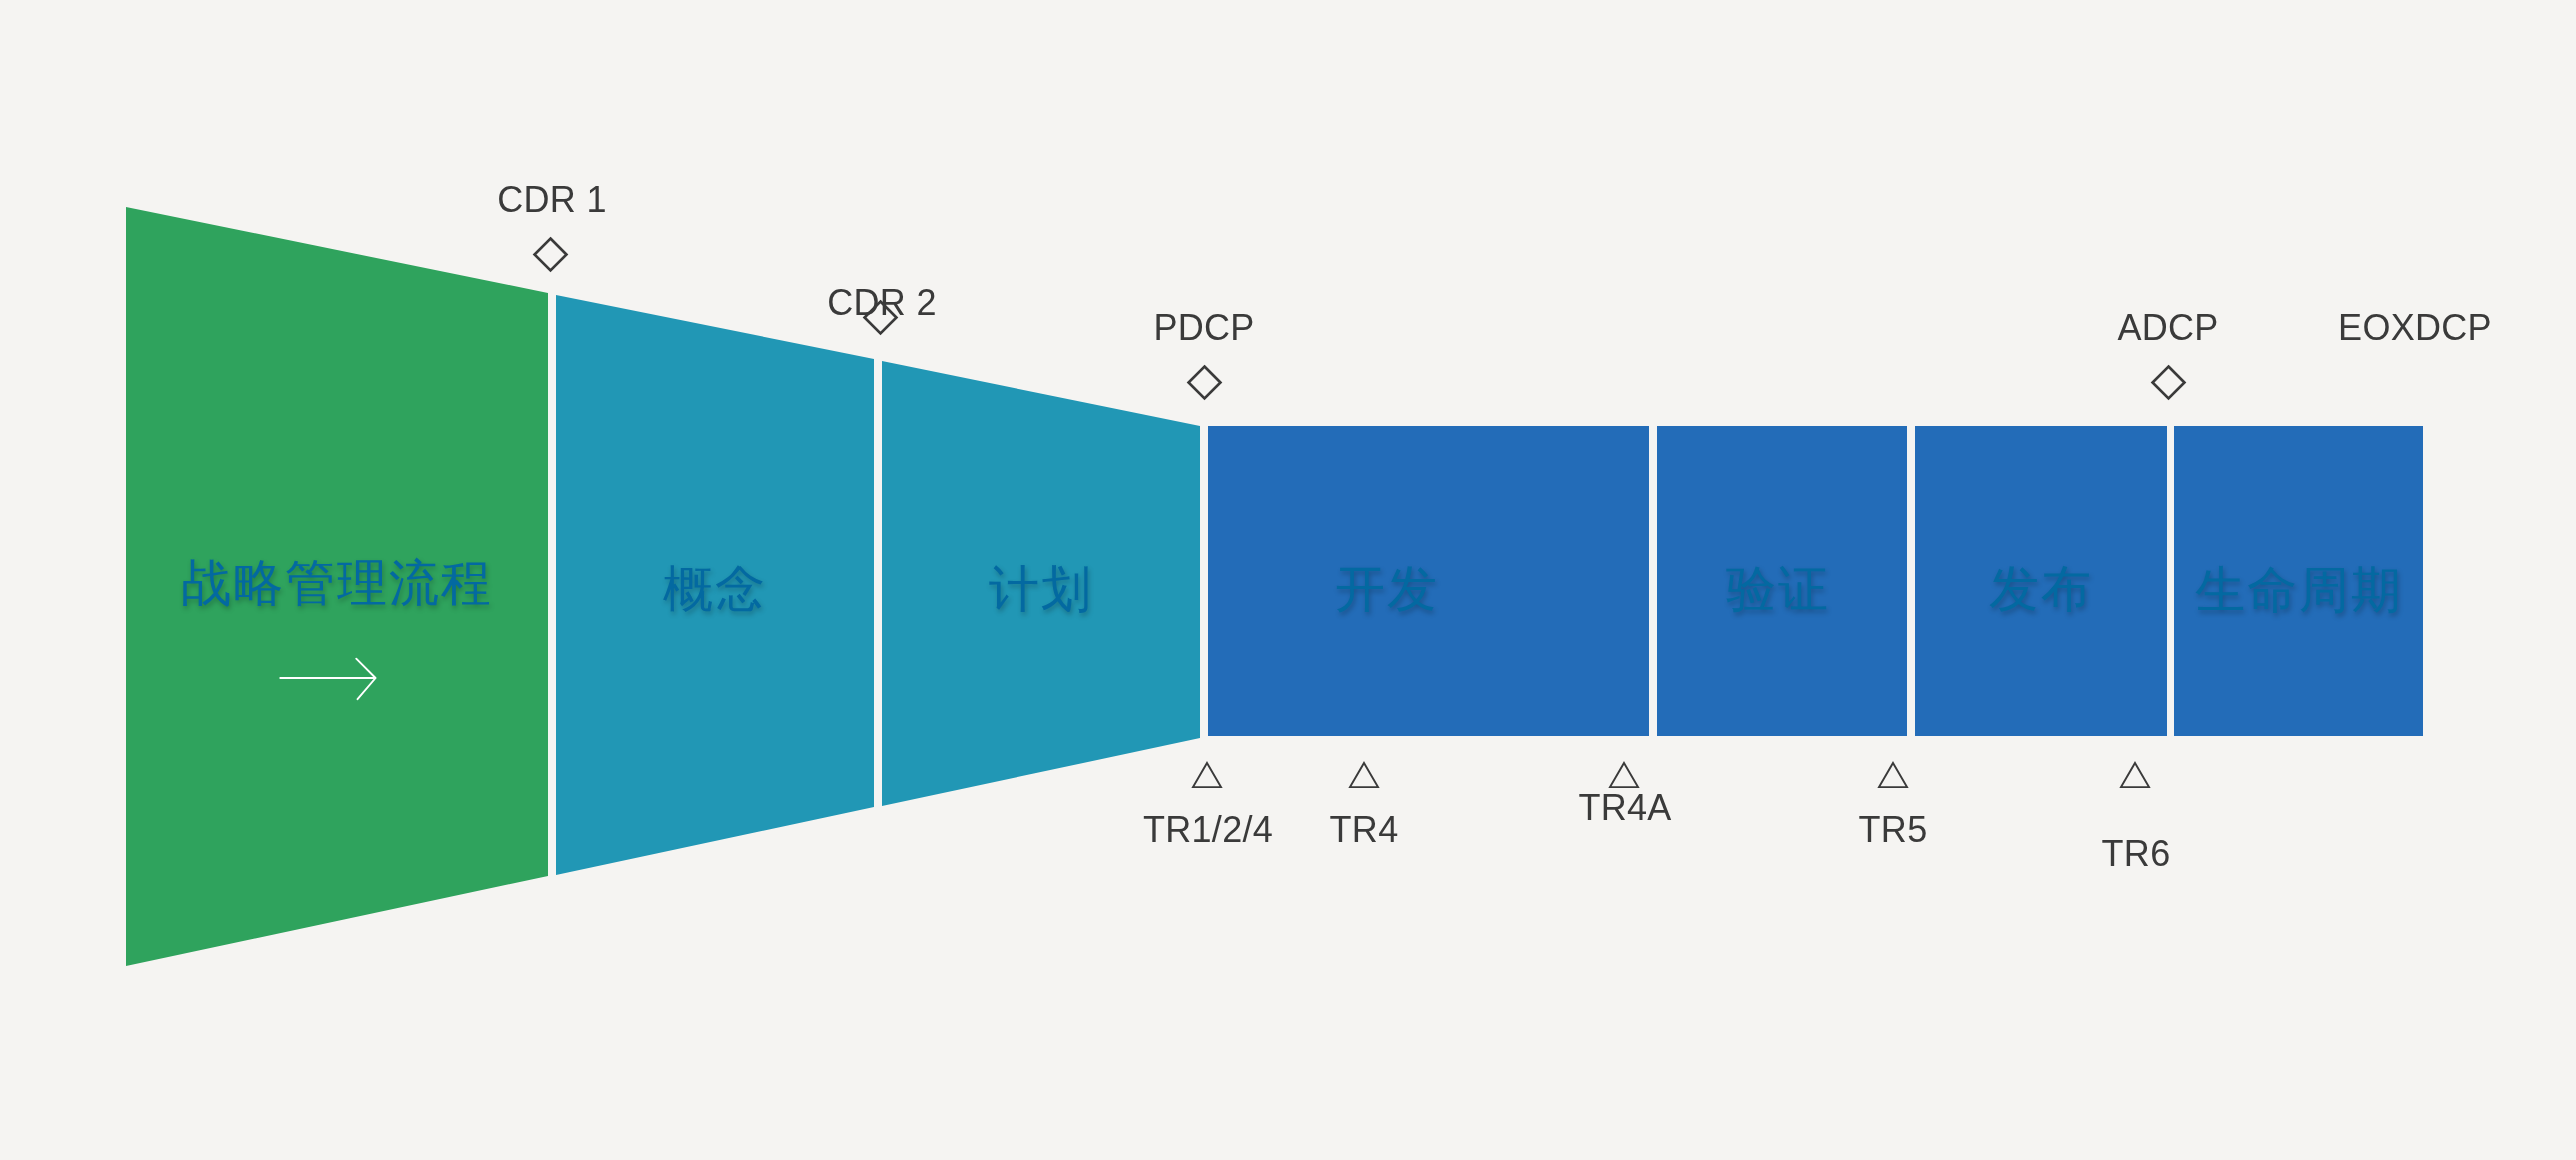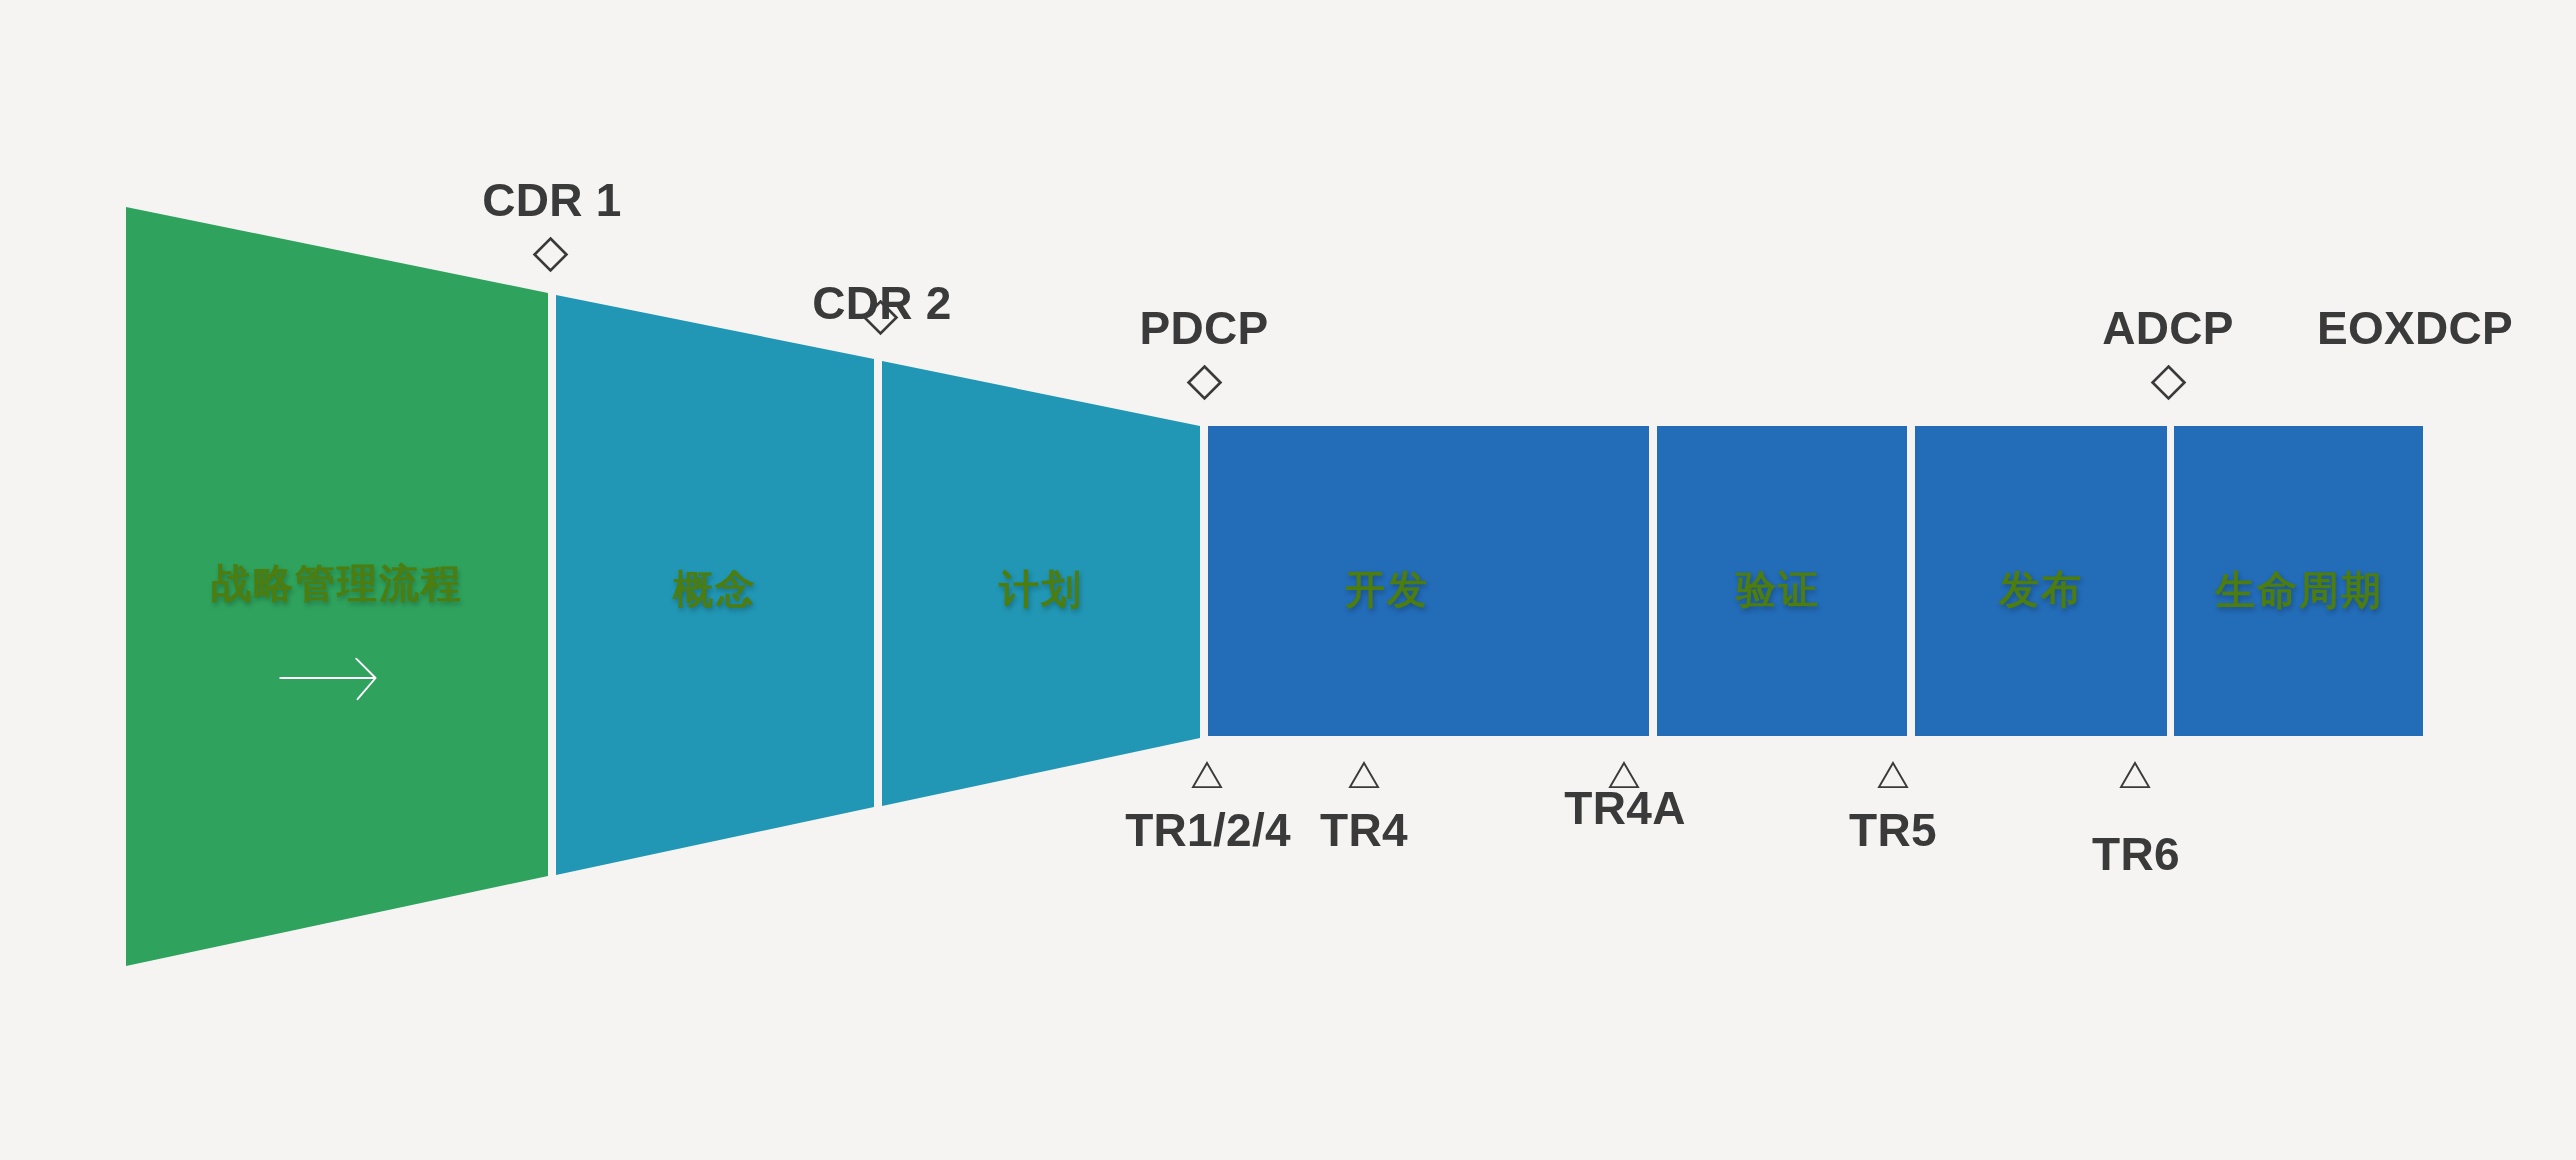--- a/index.html
+++ b/index.html
@@ -14,28 +14,28 @@
     position:relative;width:2576px;height:1160px;overflow:hidden;
     background:var(--bg);
     font-family:"Liberation Sans","DejaVu Sans",sans-serif;
   }
   .shape{position:absolute;}
   .shape.green{background:var(--green);}
   .shape.teal{background:var(--teal);}
   .shape.blue{background:var(--blue);}
   .phase-label{
     position:absolute;transform:translate(-50%,-50%);
-    color:#4d7c0f;font-weight:700;font-size:40px;line-height:1;
+    color:#0369a1;font-weight:400;font-size:50px;line-height:1;
     white-space:nowrap;letter-spacing:1.9px;
     text-shadow:1.3px 3.2px 5.8px rgba(0,0,0,0.25);
   }
   .gate-label{
     position:absolute;transform:translate(-50%,-50%);
-    color:var(--marker);font-size:46px;line-height:1;
-    white-space:nowrap;letter-spacing:0.3px;font-weight:700;
+    color:var(--marker);font-size:36px;line-height:1;
+    white-space:nowrap;letter-spacing:0.3px;font-weight:400;
   }
   .marker-svg{position:absolute;display:block;}
   .marker-svg polygon{fill:none;stroke:var(--marker);}
   .arrow-svg{position:absolute;display:block;}
   .arrow-svg path{fill:none;stroke:#ffffff;stroke-width:3;stroke-linecap:round;stroke-linejoin:round;}
 </style>
 </head>
 <body>
 
 <div class="stage">

